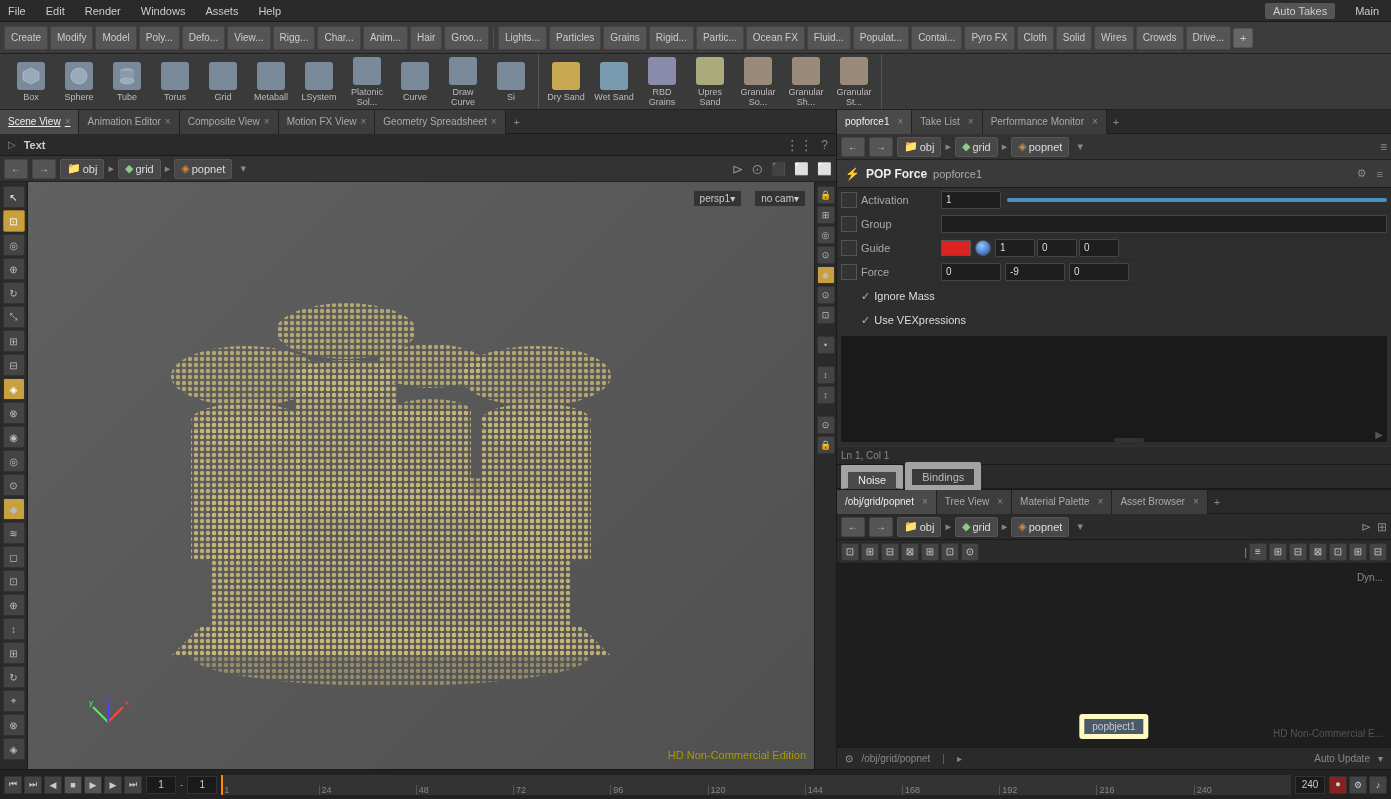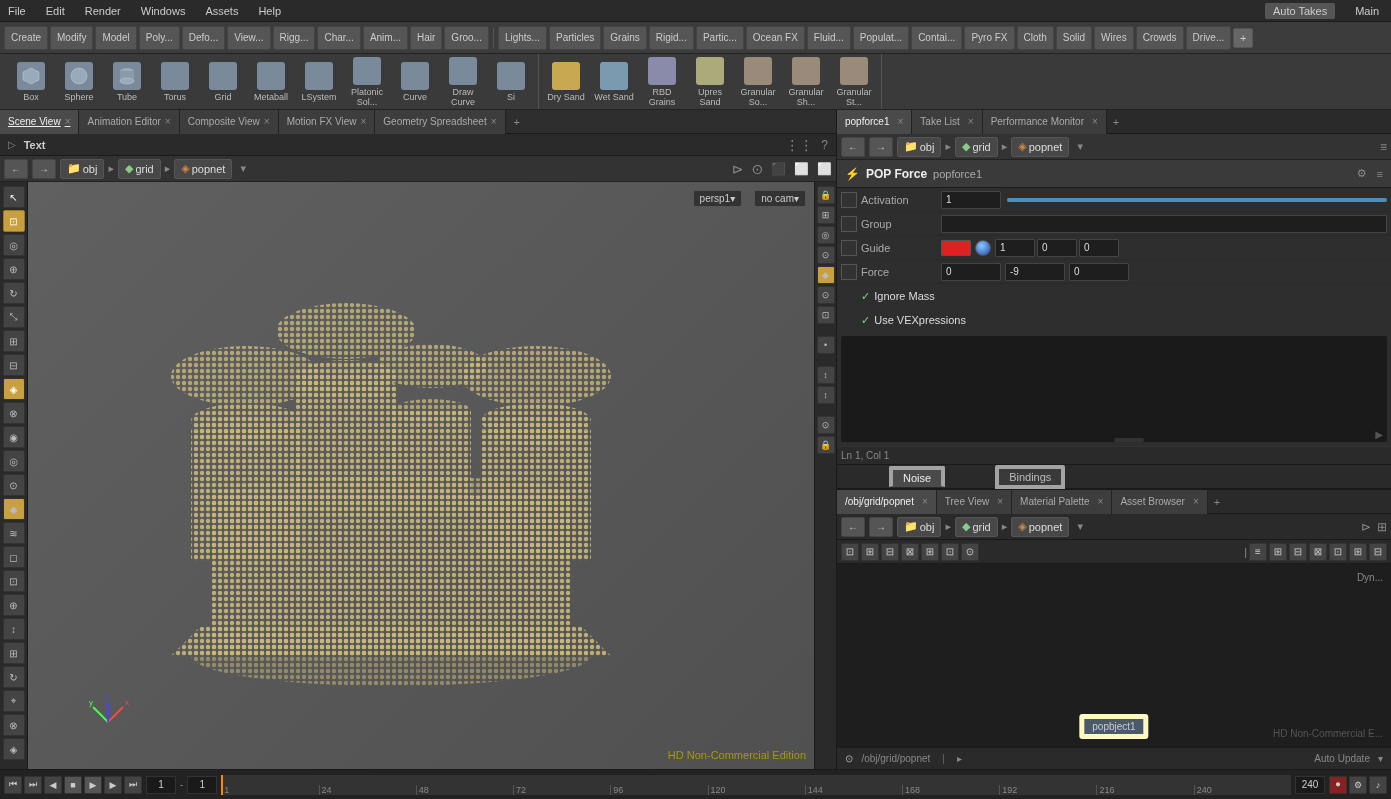--- a/index.html
+++ b/index.html
@@ -62,21 +62,21 @@
     .param-value-area { flex: 1; display: flex; align-items: center; gap: 2px; }
     .param-input { background: #1e1e1e; border: 1px solid #444; color: #ddd; padding: 2px 4px; height: 18px; font-size: 10px; width: 80px; border-radius: 1px; }
 
     
     .color-swatch { width: 30px; height: 16px; background: #dd2222; border: 1px solid #555; cursor: pointer; border-radius: 1px; }
     .color-circle { width: 16px; height: 16px; background: radial-gradient(circle at 40% 35%, #88ccff, #2244aa); border-radius: 50%; border: 1px solid #555; cursor: pointer; }
     .code-status { display: flex; align-items: center; background: #2a2a2a; height: 18px; padding: 0 4px; border-top: 1px solid #333; font-size: 10px; color: #888; }
 
     
     .sub-tabs { display: flex; align-items: center; background: #2a2a2a; height: 24px; padding: 0 4px; gap: 2px; border-top: 1px solid #1a1a1a; }
-    .sub-tab { padding: 2px 10px; background: #3a3a3a; border: 4px solid #a3a3a3; color: #bbb; cursor: pointer; font-size: 11px; border-radius: 2px 2px 0 0; margin-left: 48px; }
+    .sub-tab { padding: 2px 10px; background: #3a3a3a; border: 7px solid #a3a3a3; color: #bbb; cursor: pointer; font-size: 11px; border-radius: 2px 2px 0 0; }
     .sub-tab.active { background: #4a4a4a; color: #eee; border-bottom: 1px solid #4a4a4a; }
 
     
     .timeline { display: flex; align-items: center; background: #222; height: 30px; border-top: 1px solid #1a1a1a; position: fixed; bottom: 0; left: 0; right: 0; }
     .timeline-controls { display: flex; align-items: center; gap: 2px; padding: 0 4px; }
     .tl-btn { background: #444; border: 1px solid #333; color: #ccc; width: 18px; height: 18px; cursor: pointer; display: flex; align-items: center; justify-content: center; font-size: 9px; border-radius: 1px; }
     .tl-play { background: #555; }
     .tl-frame { background: #1a1a1a; border: 1px solid #333; color: #ccc; width: 30px; height: 18px; text-align: center; font-size: 10px; }
     .timeline-track { flex: 1; background: #333; height: 20px; position: relative; overflow: hidden; margin: 0 4px; }
     .ruler-mark { flex: 1; border-left: 1px solid #555; height: 10px; font-size: 9px; color: #888; padding-left: 2px; display: flex; align-items: flex-end; }

